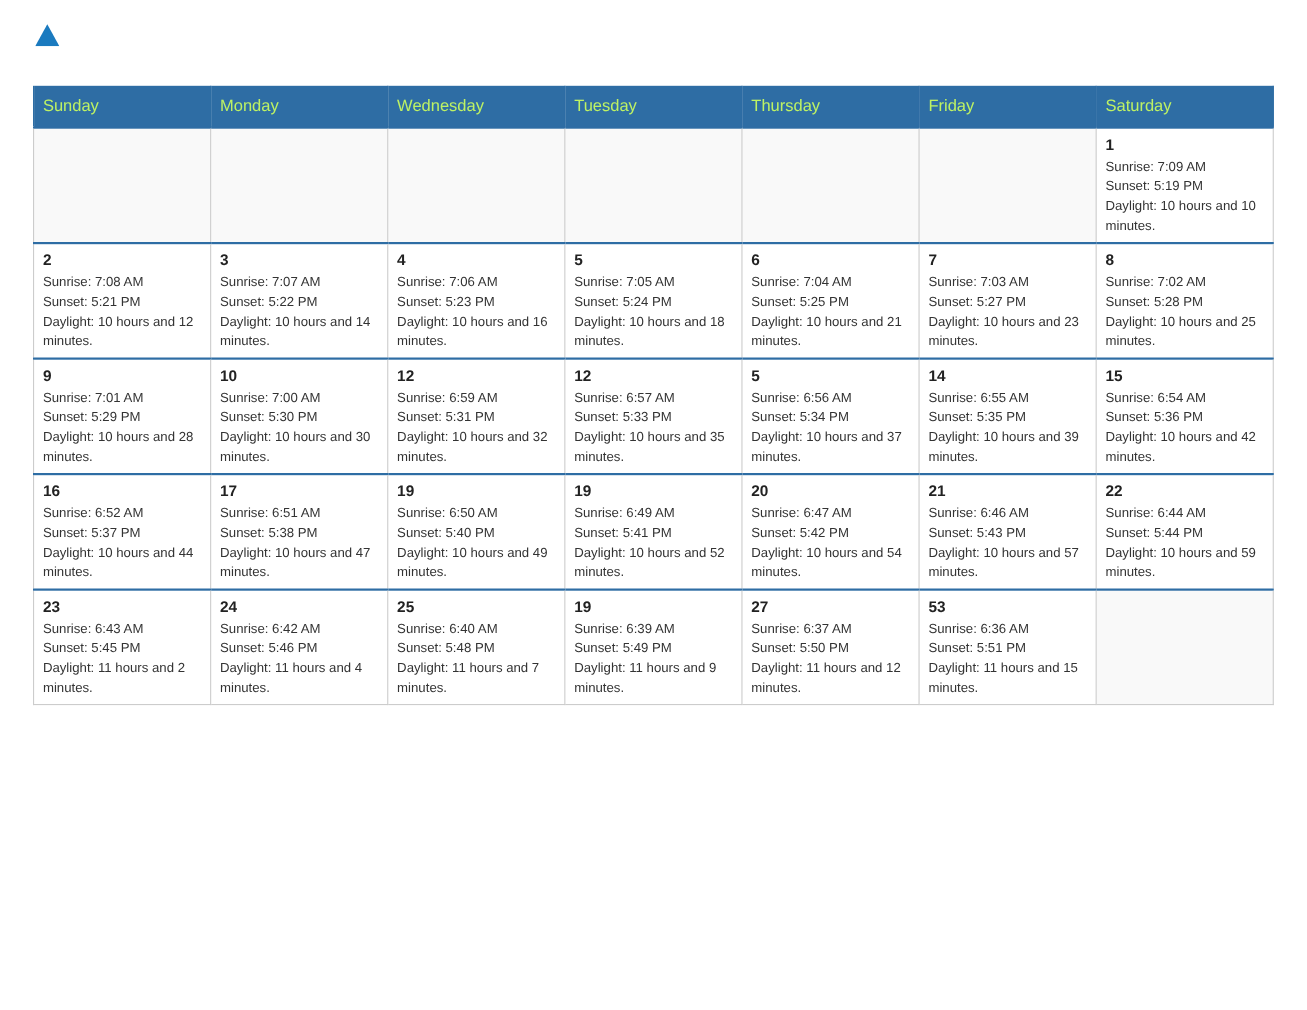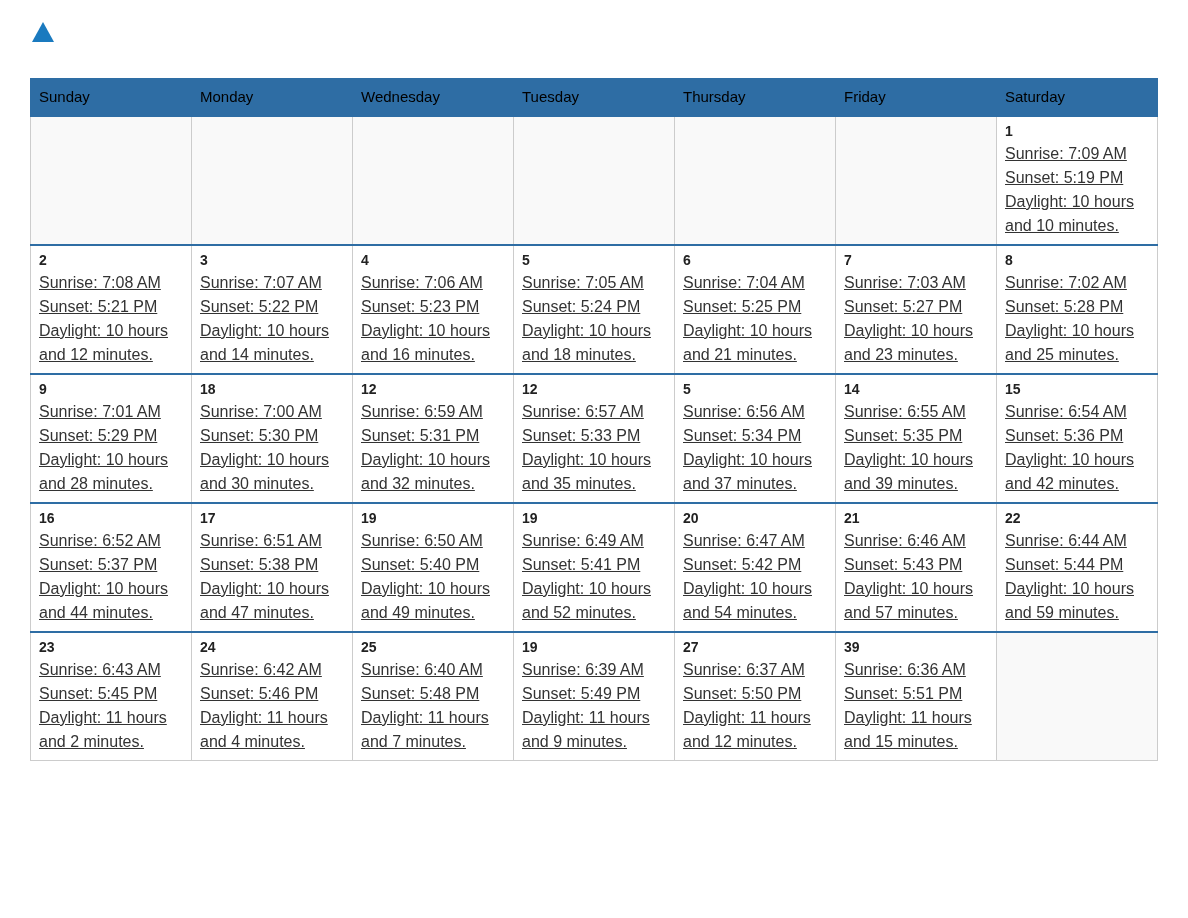--- a/index.html
+++ b/index.html
@@ -48,21 +48,21 @@
       color: #333;
       margin-top: 4px;
     }
     .calendar {
       width: 100%;
       border-collapse: collapse;
       margin-top: 10px;
     }
     .calendar th {
       background-color: #2e6da4;
-      color: #000000;
+      color: #bef264;
       padding: 10px 8px;
       text-align: left;
       font-size: 15px;
       font-weight: normal;
       border: 1px solid #2e6da4;
       margin-left: 24px;
     }
     .calendar td {
       vertical-align: top;
       border: 1px solid #ccc;
@@ -77,24 +77,23 @@
       background: #f9f9f9;
     }
     .day-number {
       font-size: 14px;
       font-weight: bold;
       color: #222;
       display: block;
       margin-bottom: 3px;
     }
     .day-info {
-      font-size: 16px;
+      font-size: 12px;
       color: #333;
       line-height: 1.5;
-      text-decoration: underline;
     }
     .calendar tr td {
       border-top: 2px solid #2e6da4;
     }
     .calendar thead tr th {
       border-top: none;
     }
   </style>
 </head>
 <body>
@@ -171,21 +170,21 @@
           <span class="day-number">8</span>
           <div class="day-info">Sunrise: 7:02 AM<br>Sunset: 5:28 PM<br>Daylight: 10 hours and 25 minutes.</div>
         </td>
       </tr>
       <tr>
         <td>
           <span class="day-number">9</span>
           <div class="day-info">Sunrise: 7:01 AM<br>Sunset: 5:29 PM<br>Daylight: 10 hours and 28 minutes.</div>
         </td>
         <td>
-          <span class="day-number">18</span>
+          <span class="day-number">10</span>
           <div class="day-info">Sunrise: 7:00 AM<br>Sunset: 5:30 PM<br>Daylight: 10 hours and 30 minutes.</div>
         </td>
         <td>
           <span class="day-number">12</span>
           <div class="day-info">Sunrise: 6:59 AM<br>Sunset: 5:31 PM<br>Daylight: 10 hours and 32 minutes.</div>
         </td>
         <td>
           <span class="day-number">12</span>
           <div class="day-info">Sunrise: 6:57 AM<br>Sunset: 5:33 PM<br>Daylight: 10 hours and 35 minutes.</div>
         </td>
@@ -247,19 +246,19 @@
         </td>
         <td>
           <span class="day-number">19</span>
           <div class="day-info">Sunrise: 6:39 AM<br>Sunset: 5:49 PM<br>Daylight: 11 hours and 9 minutes.</div>
         </td>
         <td>
           <span class="day-number">27</span>
           <div class="day-info">Sunrise: 6:37 AM<br>Sunset: 5:50 PM<br>Daylight: 11 hours and 12 minutes.</div>
         </td>
         <td>
-          <span class="day-number">39</span>
+          <span class="day-number">53</span>
           <div class="day-info">Sunrise: 6:36 AM<br>Sunset: 5:51 PM<br>Daylight: 11 hours and 15 minutes.</div>
         </td>
         <td class="empty"></td>
       </tr>
     </tbody>
 </table>
 
 </body></html>

